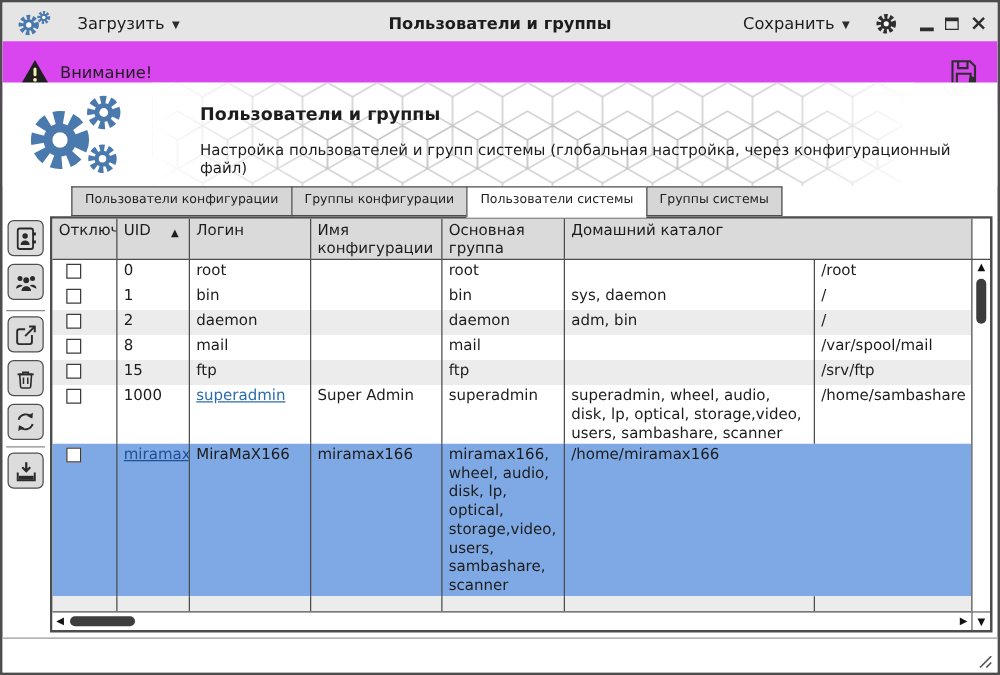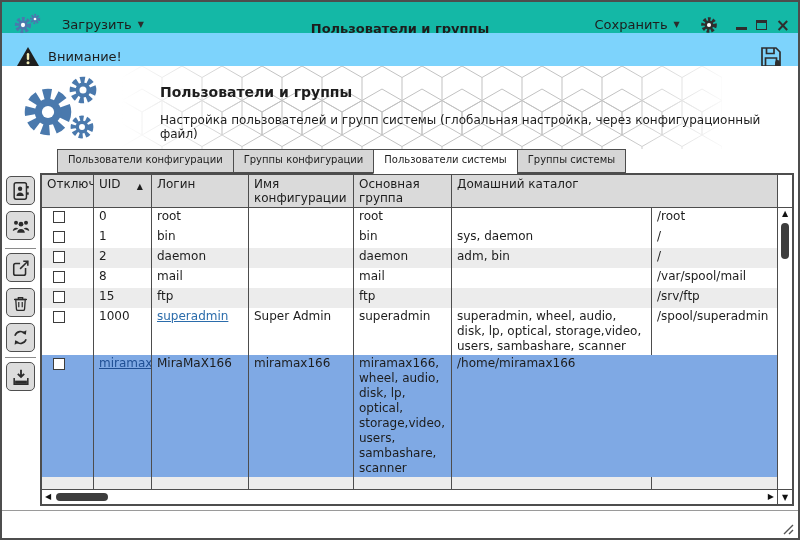--- a/index.html
+++ b/index.html
@@ -3,36 +3,36 @@
 <meta charset="utf-8">
 <style>
   * { margin:0; padding:0; box-sizing:border-box; }
   html,body { width:800px; height:540px; }
   body {
     font-family:"DejaVu Sans","Liberation Sans",sans-serif;
     color:#1d1d1d; background:#fff; position:relative;
     border:2px solid #4d4d4d; overflow:hidden;
   }
   
-  .titlebar { position:absolute; left:0; top:0; right:0; height:35px; background:#14b8a6;
-              border-bottom:1px solid #8f8f8f; display:flex; align-items:flex-end; }
+  .titlebar { position:absolute; left:0; top:0; right:0; height:35px; background:#e5e5e5;
+              border-bottom:1px solid #8f8f8f; display:flex; align-items:center; }
   .titlebar-logo { margin-left:10px; width:30px; height:24px; color:#4a79ad; }
   .menu-btn { display:flex; align-items:center; gap:6px; font-size:13px; padding:4px 8px; cursor:default; }
   .load-btn { margin-left:12px; }
   .caret { font-size:8px; color:#2c2c2c; }
   .win-title { position:absolute; left:0; right:0; text-align:center; font-size:13px; font-weight:bold; pointer-events:none; }
   .titlebar-right { margin-left:auto; display:flex; align-items:center; gap:10px; padding-right:8px; z-index:2; }
   .gear-btn { width:22px; height:22px; color:#2e2e2e; display:flex; align-items:center; justify-content:center; }
   .win-controls { display:flex; align-items:center; gap:9px; margin-left:6px; }
   .wc-min { width:11px; height:3px; background:#2e2e2e; margin-top:8px; }
   .wc-max { width:11px; height:10px; border:1.5px solid #2e2e2e; border-top:3px solid #2e2e2e; }
   .wc-close { font-size:17px; line-height:14px; color:#2e2e2e; font-weight:bold; }
   
-  .warnbar { position:absolute; left:0; top:31px; right:0; height:51px; background:#7dd3fc;
-             border-bottom:4px solid #14b8a6; display:flex; align-items:center; }
+  .warnbar { position:absolute; left:0; top:31px; right:0; height:51px; background:#d946ef;
+             border-bottom:1px solid #14b8a6; display:flex; align-items:center; }
   .warn-tri { margin-left:14px; width:24px; height:22px; }
   .warn-text { margin-left:8px; font-size:13px; }
   .warn-save { margin-left:auto; margin-right:14px; width:26px; height:26px; }
   
   .pagehead { position:absolute; left:0; top:64px; right:0; height:83px; background:#fff; overflow:hidden; }
   .hexwrap { position:absolute; left:120px; top:0; width:600px; height:83px; opacity:.55; }
   .hexfade-l { position:absolute; left:120px; top:0; width:140px; height:83px;
                background:linear-gradient(90deg,#fff 0%,rgba(255,255,255,0) 100%); }
   .hexfade-r { position:absolute; left:620px; top:0; width:110px; height:83px;
                background:linear-gradient(270deg,#fff 0%,rgba(255,255,255,0) 100%); }
@@ -290,21 +290,21 @@
     <div class="td c-extra"></div>
     <div class="td c-home">/srv/ftp</div>
   </div>
       <div class="trow">
     <div class="td"><span class="cb"></span></div>
     <div class="td c-uid">1000</div>
     <div class="td c-login"><span class="login-txt login-link">superadmin</span></div>
     <div class="td c-name">Super Admin</div>
     <div class="td c-group">superadmin</div>
     <div class="td c-extra">superadmin, wheel, audio, disk, lp, optical, storage,video, users, sambashare, scanner</div>
-    <div class="td c-home">/spool/superadmin</div>
+    <div class="td c-home">/home/sambashare</div>
   </div>
       <div class="trow selected">
     <div class="td"><span class="cb"></span></div>
     <div class="td c-login"><span class="login-txt login-link">miramax166</span></div>
     <div class="td c-name">MiraMaX166</div>
     <div class="td c-group">miramax166</div>
     <div class="td c-extra">miramax166, wheel, audio, disk, lp, optical, storage,video, users, sambashare, scanner</div>
     <div class="td c-home">/home/miramax166</div>
   </div>
       <div class="trow striped">

